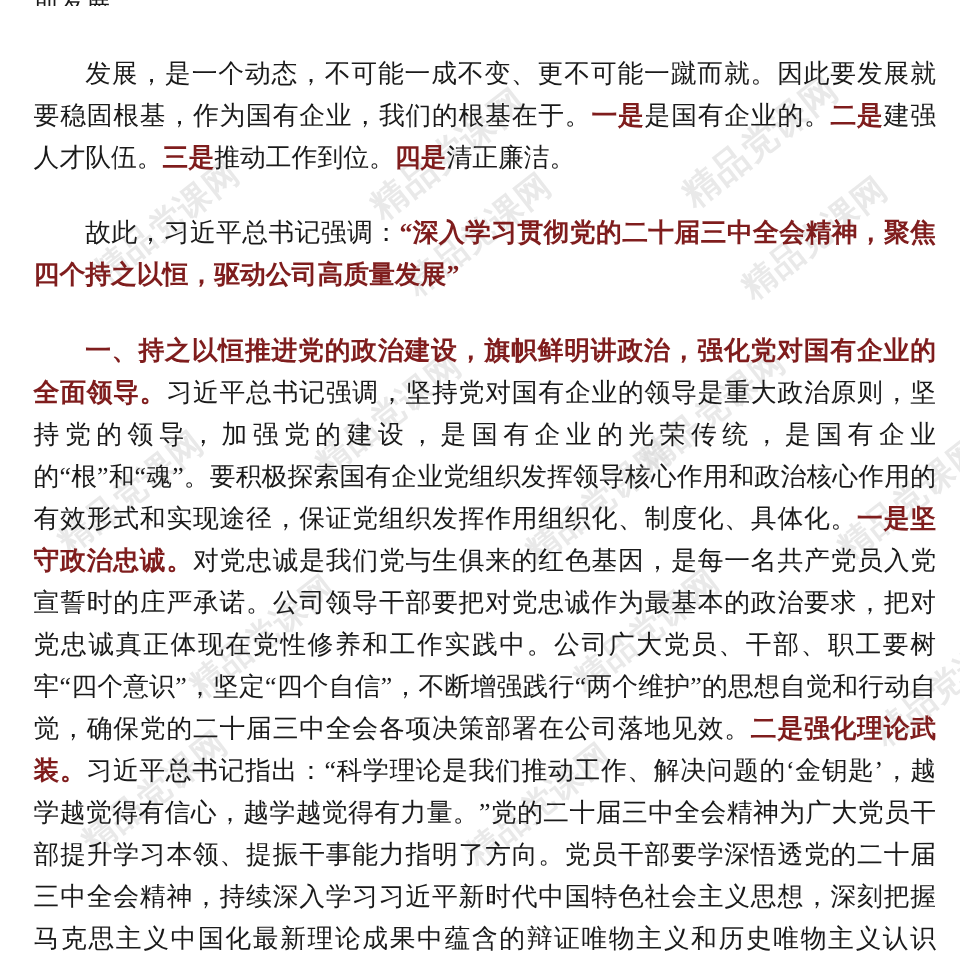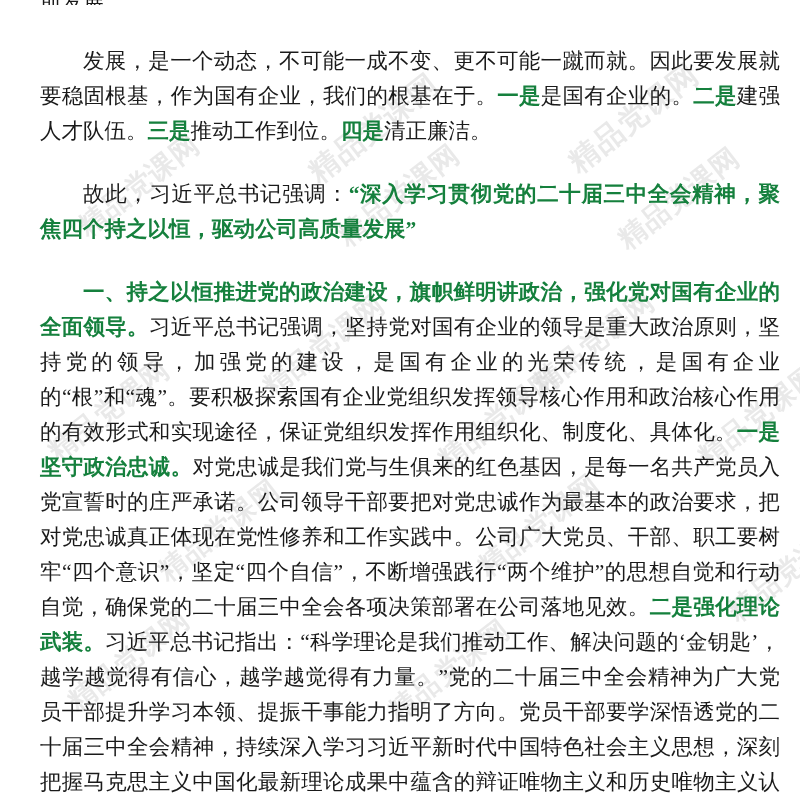--- a/index.html
+++ b/index.html
@@ -41,21 +41,20 @@
     user-select: none;
   }
 
   
   #doc {
     position: absolute;
     inset: 0;
     z-index: 1;
     padding: 0 20px 0 28px;
     box-sizing: border-box;
-    margin-left: 12px;
   }
 
   .para {
     margin: 0;
     font-size: 21.5px;
     line-height: 35px;
     color: #1a1a1a;
     text-align: justify;
     text-justify: inter-ideograph;
     letter-spacing: 0px;
@@ -73,21 +72,21 @@
     line-height: 35px;
     color: #1a1a1a;
     position: relative;
     top: -15px;
     height: 20px;
     overflow: hidden;
   }
 
   b, .b {
     font-weight: 700;
-    color: #15803d;
+    color: #7f1d1d;
   }
 </style>
 </head>
 <body>
 
 <div id="page">
 
   <div id="watermark-layer">
     <div class="wm" style="left:300px; top:160px; font-size:30px;">精品党课网</div>
     <div class="wm" style="left:560px; top:150px; font-size:30px;">精品党课网</div>

